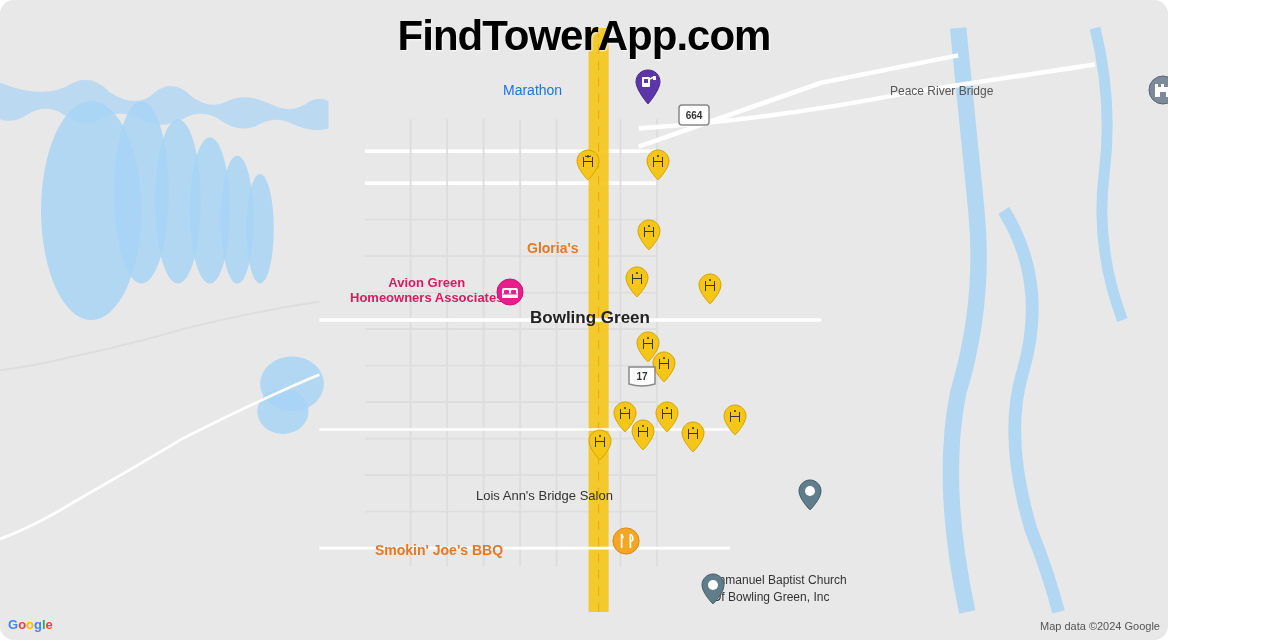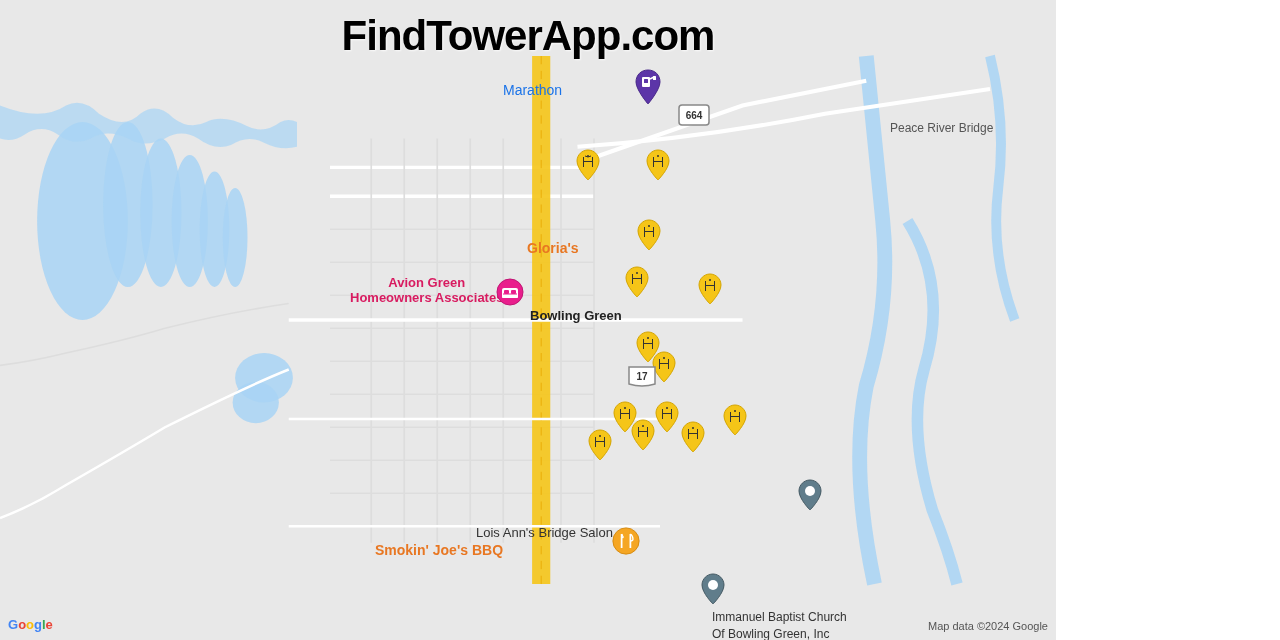--- a/index.html
+++ b/index.html
@@ -1,23 +1,24 @@
 <!DOCTYPE html>
 <html><head>
   <meta charset="utf-8">
   <style>
     * { margin: 0; padding: 0; box-sizing: border-box; }
     body { width: 1280px; height: 640px; overflow: hidden; font-family: Arial, sans-serif; }
     
     #map-container {
       position: relative;
-      width: 1056px;
+      width: 1168px;
       height: 640px;
       background-color: #e8e8e8;
       overflow: hidden;
+      border-radius: 14px;
     }
 
     
     #map-bg {
       position: absolute;
       top: 0; left: 0;
       width: 100%; height: 100%;
     }
 
     
@@ -35,21 +36,20 @@
       z-index: 10;
     }
 
     
     .map-label {
       position: absolute;
       font-size: 13px;
       color: #555;
       white-space: nowrap;
       z-index: 5;
-      margin-top: 37px;
     }
 
     .map-label-bold {
       position: absolute;
       font-size: 16px;
       font-weight: 600;
       color: #222;
       white-space: nowrap;
       z-index: 5;
     }
@@ -309,21 +309,21 @@
       <circle cx="14" cy="14" r="13" fill="#e91e8c" stroke="#c01674" stroke-width="1"></circle>
 
       <rect x="6" y="10" width="16" height="10" rx="2" fill="white"></rect>
       <rect x="6" y="16" width="16" height="4" rx="1" fill="white"></rect>
       <rect x="8" y="12" width="5" height="4" rx="1" fill="#e91e8c"></rect>
       <rect x="15" y="12" width="5" height="4" rx="1" fill="#e91e8c"></rect>
       <line x1="7" y1="16" x2="21" y2="16" stroke="#e91e8c" stroke-width="1"></line>
     </svg>
   </div>
 
-  <div class="map-label-bold" style="left: 530px; top: 308px; font-size: 13px;">Bowling Green</div>
+  <div class="map-label-bold" style="left: 530px; top: 308px; font-size: 17px;">Bowling Green</div>
 
   <div class="tower-marker" style="left: 648px; top: 330px;">
     <svg viewBox="0 0 28 34" xmlns="http://www.w3.org/2000/svg">
       <path d="M14 2 C8 2 3 7 3 13 C3 21 14 32 14 32 C14 32 25 21 25 13 C25 7 20 2 14 2Z" fill="#f5c518" stroke="#d4a500" stroke-width="1"></path>
       <path d="M9 9 L9 19 L10 19 L10 14 L18 14 L18 19 L19 19 L19 9 L18 9 L18 13 L10 13 L10 9 Z" fill="#333"></path>
       <line x1="14" y1="7" x2="14" y2="9" stroke="#333" stroke-width="1.5"></line>
     </svg>
   </div>
 
   <div class="tower-marker" style="left: 664px; top: 350px;">

